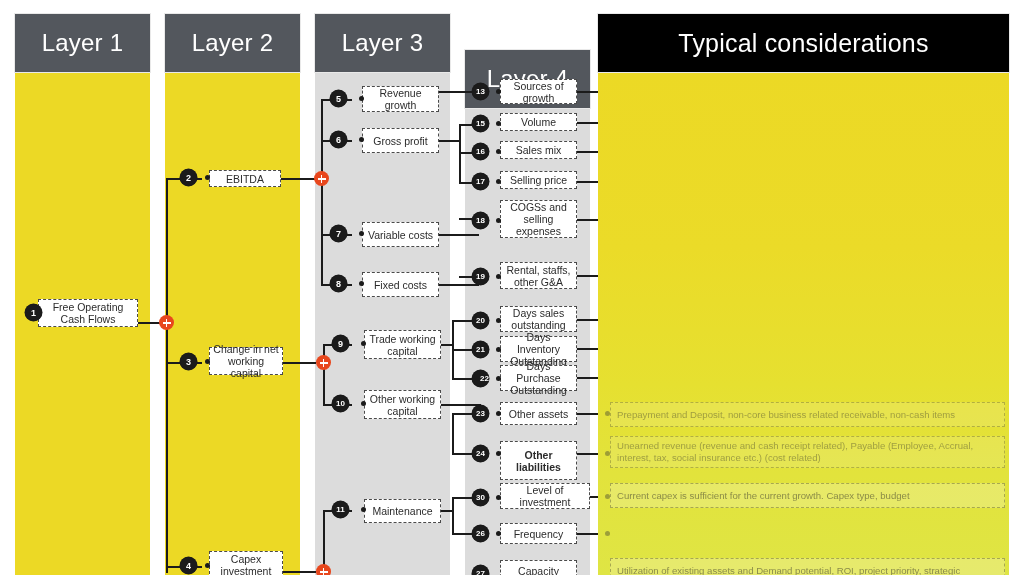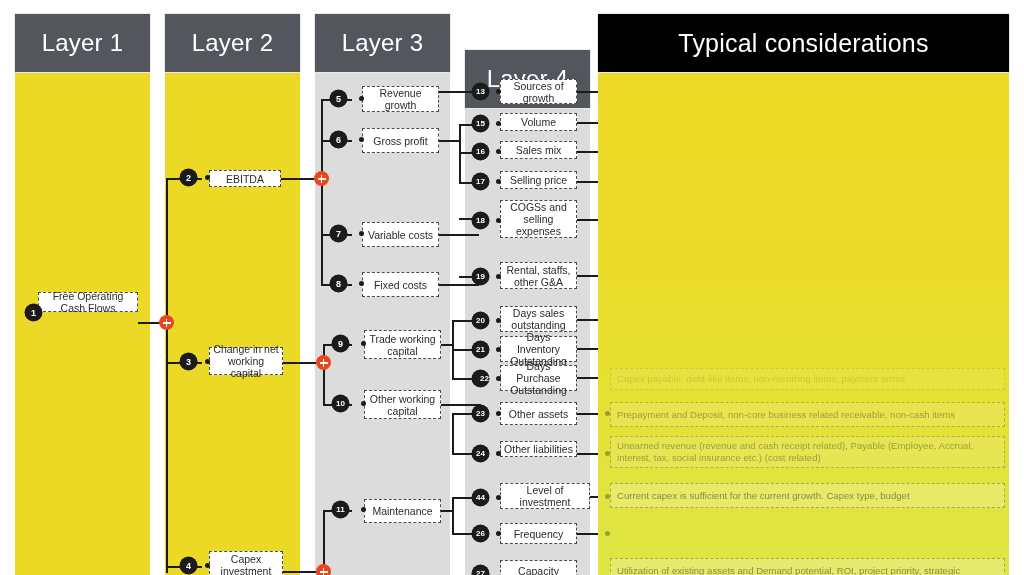--- a/index.html
+++ b/index.html
@@ -141,21 +141,21 @@
   <div class="plus" style="left:159px;top:315px;"></div>
   <div class="v-line" style="left:166px;top:178px;height:395px;"></div>
 
   <div class="h-line" style="left:166px;top:178px;width:36px;"></div>
   <div class="h-line" style="left:166px;top:362px;width:36px;"></div>
   <div class="h-line" style="left:166px;top:566px;width:36px;"></div>
 
   <div class="badge" style="left:25px;top:304px;">
       <span>1</span>
     </div>
-  <div class="node l1" style="left:38px;top:292px;width:100px;height:20px;">
+  <div class="node l1" style="left:38px;top:299px;width:100px;height:28px;">
       <span>Free Operating Cash Flows</span>
     </div>
 
   <div class="badge" style="left:180px;top:169px;">
       <span>2</span>
     </div>
   <div class="dot" style="left:205px;top:175px;"></div>
   <div class="node l2" style="left:209px;top:170px;width:72px;height:17px;">
       <span>EBITDA</span>
     </div>
@@ -360,27 +360,27 @@
   <div class="dot" style="left:496px;top:411px;"></div>
   <div class="node" style="left:500px;top:402px;width:77px;height:23px;">
       <span>Other assets</span>
     </div>
 
   <div class="h-line" style="left:452px;top:453px;width:36px;"></div>
   <div class="badge small" style="left:472px;top:445px;">
       <span>24</span>
     </div>
   <div class="dot" style="left:496px;top:451px;"></div>
-  <div class="node" style="left:500px;top:441px;width:77px;height:16px;">
+  <div class="node" style="left:500px;top:441px;width:77px;height:39px;font-weight:bold;">
       <span>Other liabilities</span>
     </div>
 
   <div class="h-line" style="left:452px;top:497px;width:36px;"></div>
   <div class="badge small" style="left:472px;top:489px;">
-      <span>44</span>
+      <span>30</span>
     </div>
   <div class="dot" style="left:496px;top:495px;"></div>
   <div class="node" style="left:500px;top:483px;width:90px;height:26px;">
       <span>Level of investment</span>
     </div>
 
   <div class="h-line" style="left:452px;top:533px;width:36px;"></div>
   <div class="badge small" style="left:472px;top:525px;">
       <span>26</span>
     </div>
@@ -403,23 +403,20 @@
   <div class="h-line" style="left:577px;top:219px;width:21px;"></div>
   <div class="h-line" style="left:577px;top:275px;width:21px;"></div>
   <div class="h-line" style="left:577px;top:319px;width:21px;"></div>
   <div class="h-line" style="left:577px;top:348px;width:21px;"></div>
   <div class="h-line" style="left:577px;top:377px;width:21px;"></div>
   <div class="h-line" style="left:577px;top:413px;width:21px;"></div>
   <div class="h-line" style="left:577px;top:453px;width:21px;"></div>
   <div class="h-line" style="left:577px;top:496px;width:21px;"></div>
   <div class="h-line" style="left:577px;top:533px;width:21px;"></div>
 
-  <div class="consid ghost" style="left:610px;top:368px;width:395px;height:22px;">
-      <span>Capex payable, debt-like items, non-recurring items, payment terms</span>
-    </div>
 
   <div class="consid-dot" style="left:605px;top:411px;"></div>
   <div class="consid" style="left:610px;top:402px;width:395px;height:25px;">
       <span>Prepayment and Deposit, non-core business related receivable, non-cash items</span>
     </div>
 
   <div class="consid-dot" style="left:605px;top:451px;"></div>
   <div class="consid" style="left:610px;top:436px;width:395px;height:32px;">
       <span>Unearned revenue (revenue and cash receipt related), Payable (Employee, Accrual, interest, tax, social insurance etc.) (cost related)</span>
     </div>

